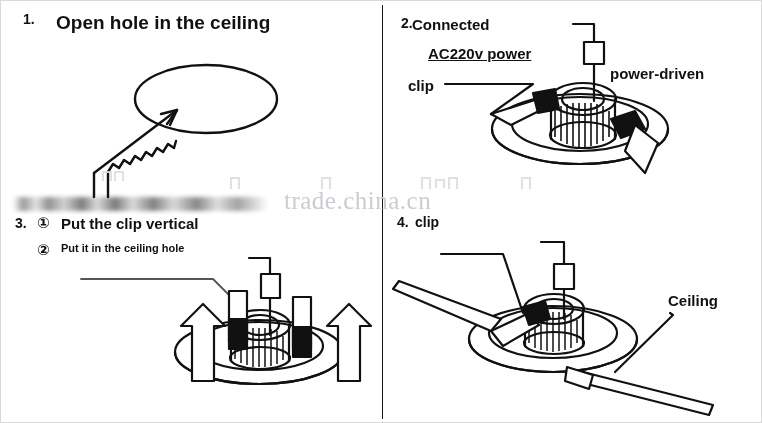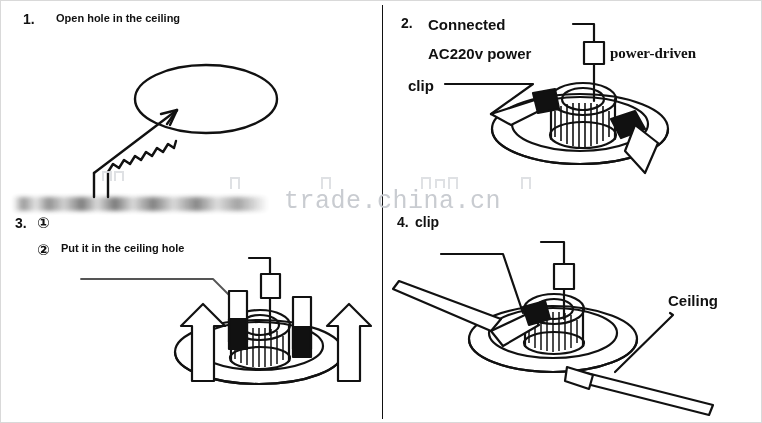--- a/index.html
+++ b/index.html
@@ -14,21 +14,21 @@
   #p2{left:382px;top:0;width:380px;height:208px;}
   #p3{left:0;top:208px;width:381px;height:215px;}
   #p4{left:382px;top:208px;width:380px;height:215px;}
   .hdr{position:absolute;font-weight:bold;white-space:nowrap;color:#111;}
   .svgwrap{position:absolute;left:0;top:0;width:100%;height:100%;
            pointer-events:none;}
   svg{display:block;overflow:visible;}
   
   .wm-main{position:absolute;left:283px;top:186px;font-size:25px;
            color:#c9ccd1;letter-spacing:.5px;white-space:nowrap;
-           font-family:Liberation Mono, monospace;}
+           font-family:Liberation Serif, serif;}
   .wm-band{position:absolute;left:12px;top:196px;width:255px;height:14px;
            background:linear-gradient(90deg,rgba(40,40,40,0) 0%,
              rgba(40,40,40,.55) 4%, rgba(40,40,40,.15) 9%,
              rgba(40,40,40,.6) 14%, rgba(40,40,40,.25) 20%,
              rgba(40,40,40,.7) 27%, rgba(40,40,40,.2) 33%,
              rgba(40,40,40,.72) 40%, rgba(40,40,40,.2) 47%,
              rgba(40,40,40,.68) 55%, rgba(40,40,40,.2) 63%,
              rgba(40,40,40,.65) 72%, rgba(40,40,40,.18) 80%,
              rgba(40,40,40,.5) 88%, rgba(40,40,40,0) 100%);
            filter:blur(2.2px);opacity:.85;}
@@ -38,21 +38,21 @@
 </style>
 </head>
 <body>
 
 <div id="sheet">
 
   <div class="vdiv"></div>
 
   <div class="panel" id="p1">
     <div class="hdr" style="left:22px;top:10px;font-size:14px;">1.</div>
-    <div class="hdr" style="left:55px;top:11px;font-size:11px;text-align:right;">Open hole in the ceiling</div>
+    <div class="hdr" style="left:55px;top:11px;font-size:19px;text-align:right;">Open hole in the ceiling</div>
 
     <div class="svgwrap">
       <svg width="381" height="208" viewBox="0 0 381 208">
         <g fill="none" stroke="#111" stroke-width="2.4" stroke-linecap="round" stroke-linejoin="round">
           <ellipse cx="205" cy="98" rx="71" ry="34"></ellipse>
 
           <path d="M 93 172 L 176 109"></path>
 
           <path d="M 176 109 L 160 113 M 176 109 L 169 124"></path>
           <path d="M 176 109 L 166 123"></path>
@@ -63,24 +63,24 @@
 
           <path d="M 93 172 L 93 196"></path>
           <path d="M 107 171 L 107 196"></path>
         </g>
       </svg>
     </div>
   </div>
 
   <div class="panel" id="p2">
     <div class="hdr" style="left:18px;top:14px;font-size:14px;">2.</div>
-    <div class="hdr" style="left:45px;top:15px;font-size:15px;">Connected</div>
-    <div class="hdr" style="left:45px;top:44px;font-size:15px;">AC220v  power</div>
+    <div class="hdr" style="left:29px;top:15px;font-size:15px;">Connected</div>
+    <div class="hdr" style="left:45px;top:44px;font-size:15px;text-decoration:underline;">AC220v  power</div>
     <div class="hdr" style="left:25px;top:76px;font-size:15px;">clip</div>
-    <div class="hdr" style="left:227px;top:44px;font-size:15px;font-family:Liberation Serif, serif;">power-driven</div>
+    <div class="hdr" style="left:227px;top:64px;font-size:15px;">power-driven</div>
 
     <div class="svgwrap">
       <svg width="380" height="208" viewBox="0 0 380 208">
         <g fill="none" stroke="#111" stroke-width="2.2" stroke-linejoin="round" stroke-linecap="round">
 
           <path d="M 62 83 L 150 83 L 108 113"></path>
 
           <path d="M 190 23 L 211 23 L 211 41"></path>
           <path d="M 211 62 L 211 100"></path>
           <rect x="201" y="41" width="20" height="22" fill="#fff"></rect>
@@ -115,20 +115,21 @@
           <path fill="#111" d="M 228 118 L 252 110 L 262 128 L 238 137 Z"></path>
           <path fill="#fff" d="M 252 124 L 275 142 L 262 172 L 242 150 Z"></path>
         </g>
       </svg>
     </div>
   </div>
 
   <div class="panel" id="p3">
     <div class="hdr blurtext" style="left:14px;top:6px;font-size:14px;">3.</div>
     <div class="hdr blurtext" style="left:36px;top:5px;font-size:15px;">①</div>
+    <div class="hdr blurtext" style="left:60px;top:6px;font-size:15px;">Put the clip vertical</div>
     <div class="hdr" style="left:36px;top:32px;font-size:15px;">②</div>
     <div class="hdr" style="left:60px;top:33px;font-size:11px;">Put it in the ceiling hole</div>
 
     <div class="svgwrap">
       <svg width="381" height="215" viewBox="0 0 381 215">
         <g fill="none" stroke="#111" stroke-width="2.2" stroke-linejoin="round" stroke-linecap="round">
 
           <path d="M 80 70 L 212 70 L 234 92" stroke="#555" stroke-width="1.8"></path>
 
           <path d="M 248 49 L 269 49 L 269 65"></path>

